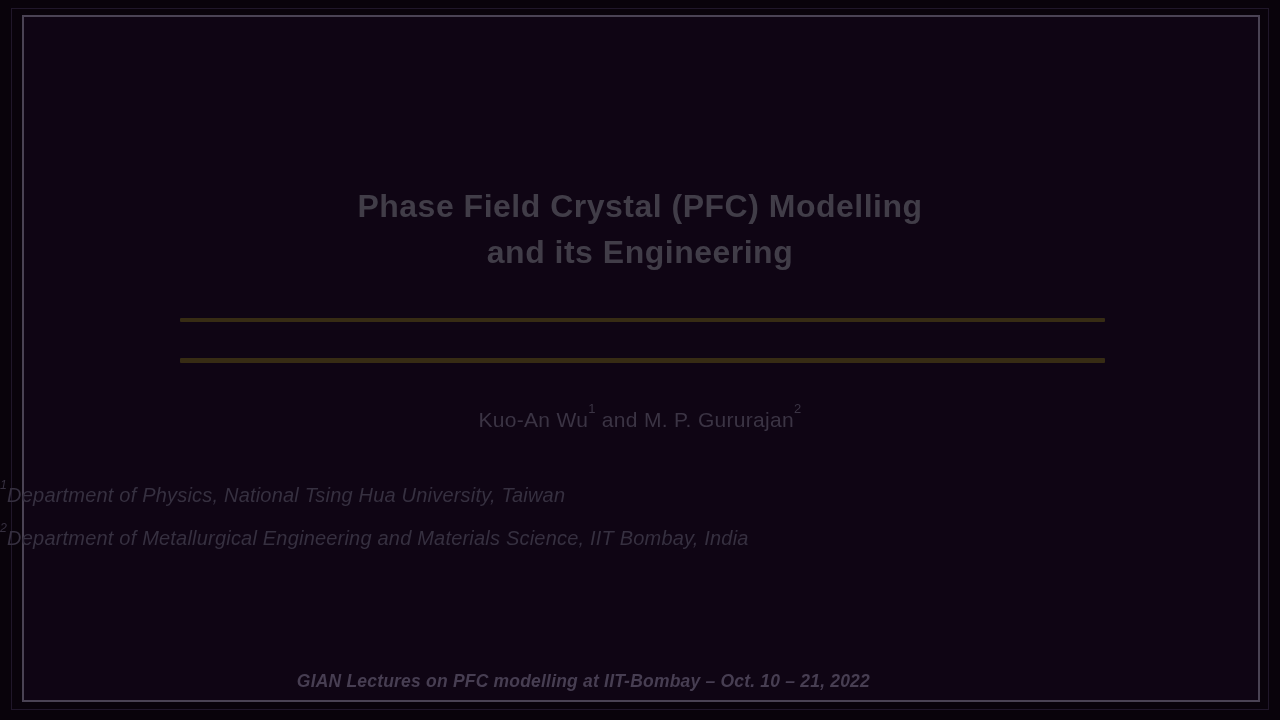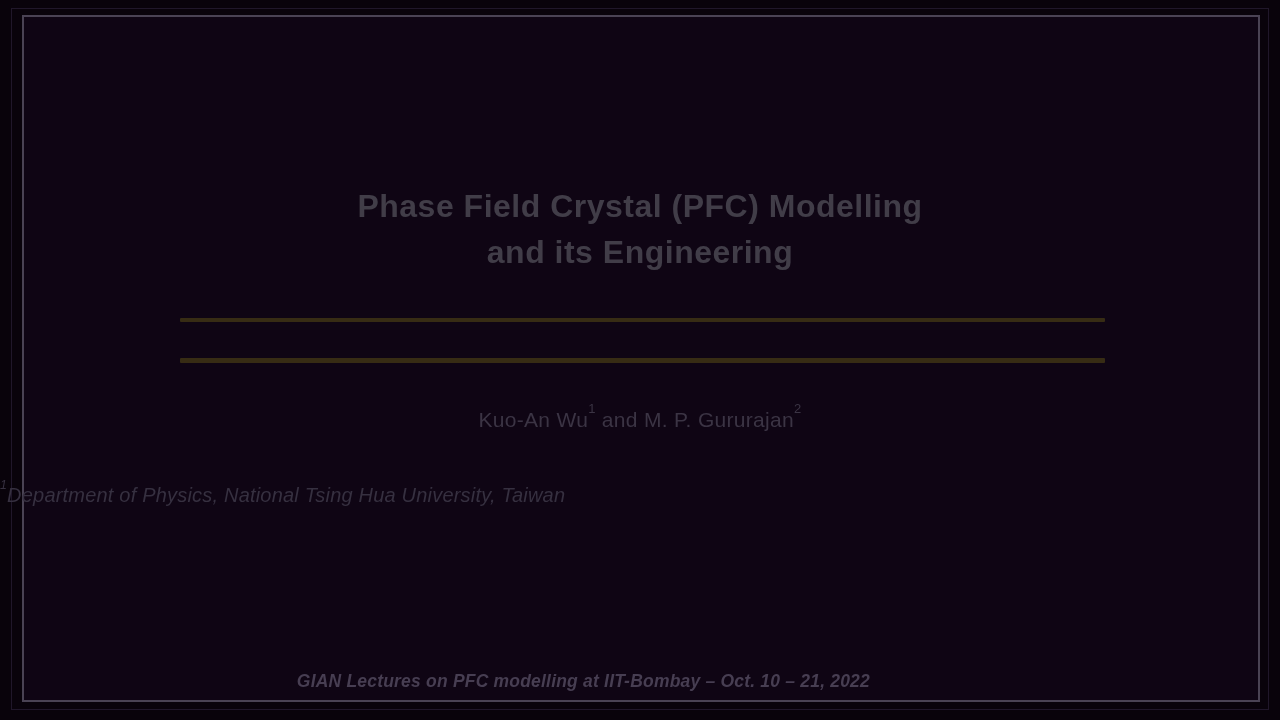--- a/index.html
+++ b/index.html
@@ -111,15 +111,16 @@
     <div>and its Engineering</div>
   </div>
 
   <div class="divider top"></div>
   <div class="divider bottom"></div>
 
   <div class="authors-line"><span>Kuo-An Wu</span><sup>1</sup><span> and </span><span>M. P. Gururajan</span><sup>2</sup></div>
 
   <div class="affil-line first"><sup>1</sup><span>Department of Physics, National Tsing Hua University, Taiwan</span></div>
 
+  <div class="affil-line second"><sup>2</sup><span>Department of Metallurgical Engineering and Materials Science, IIT Bombay, India</span></div>
 
   <div class="footer-credit">GIAN Lectures on PFC modelling at IIT-Bombay – Oct. 10 – 21, 2022</div>
 </div>
 
 </body></html>

